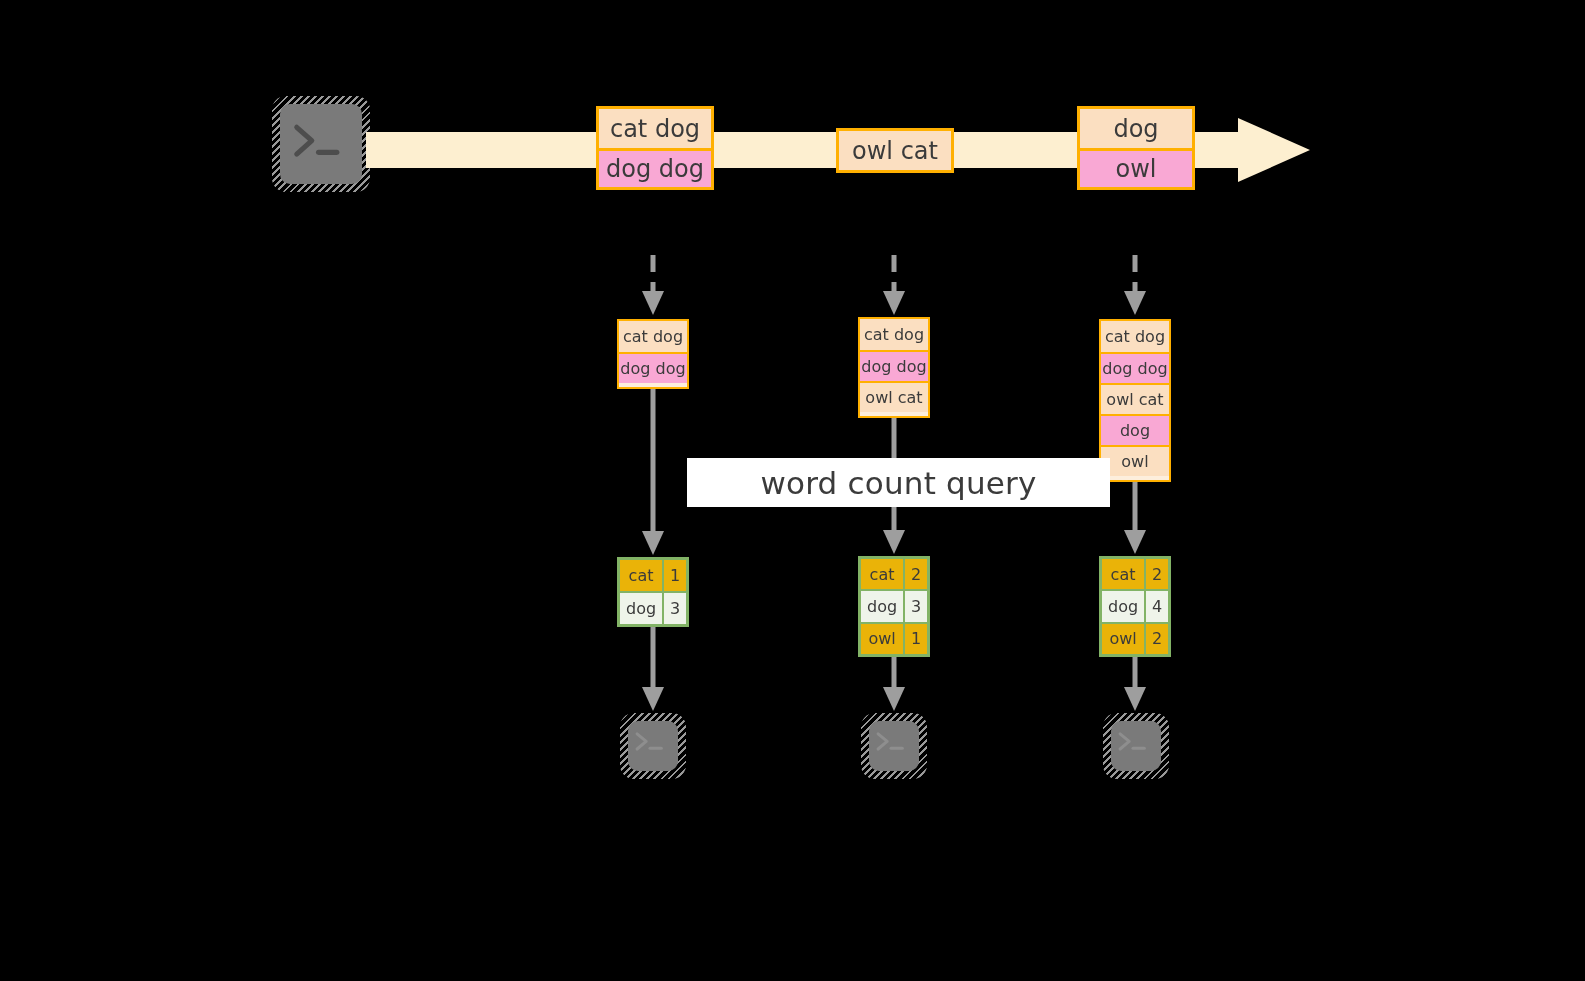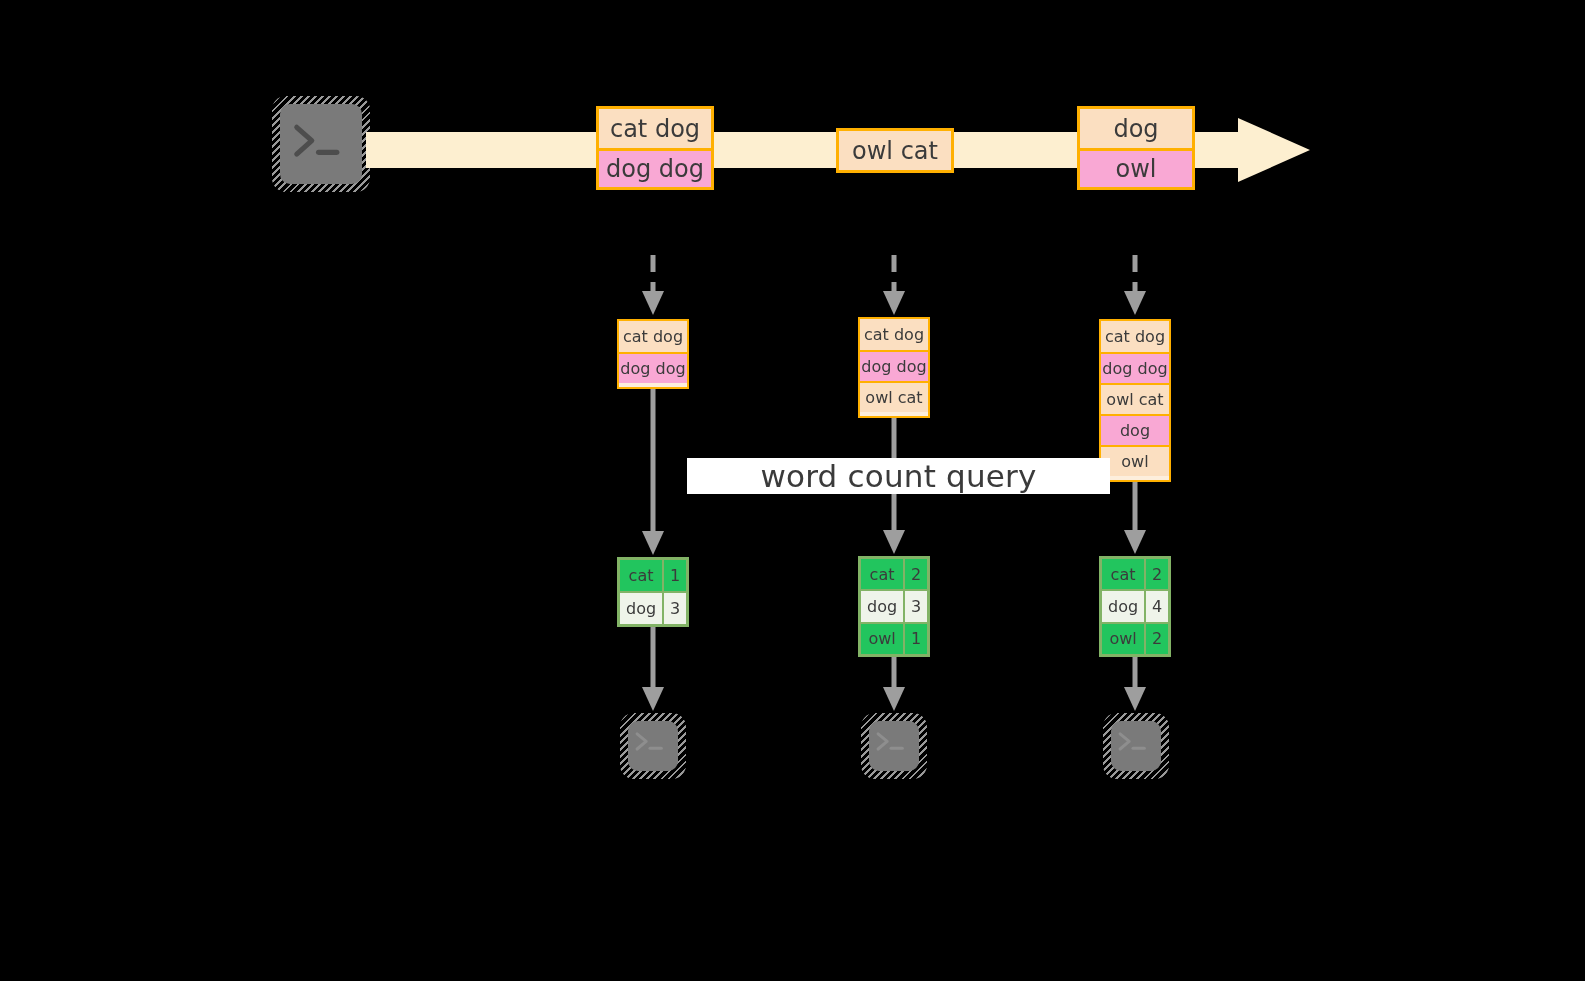--- a/index.html
+++ b/index.html
@@ -117,21 +117,21 @@
     box-sizing: border-box;
     display: flex;
     align-items: center;
     justify-content: center;
     font-size: 16px;
     color: #3b3b3b;
     white-space: nowrap;
   }
   .res-cell.key { width: 50px; }
   .res-cell.val { width: 28px; border-left: 2px solid #82B366; }
-  .res-row.dark  .res-cell { background: #22c55e; }
+  .res-row.dark  .res-cell { background: #eab308; }
   .res-row.light .res-cell { background: #EFF4EA; }
 
   
   .conn {
     position: absolute;
     z-index: 2;
   }
   .conn svg { display: block; }
 
   
@@ -333,17 +333,17 @@
     <div class="term-hatch"></div>
     <div class="term-body"></div>
     <div class="term-glyph">
       <svg width="66" height="66" viewBox="0 0 66 66">
         <path d="M12 17 L24 27 L12 37" fill="none" stroke="#8e8e8e" stroke-width="4" stroke-linecap="round" stroke-linejoin="round"></path>
         <line x1="29" y1="36" x2="44" y2="36" stroke="#8e8e8e" stroke-width="4" stroke-linecap="round"></line>
       </svg>
     </div>
   </div>
 
-  <div class="banner" style="left:687px; top:458px; width:423px; height:36px;">
+  <div class="banner" style="left:687px; top:458px; width:423px; height:49px;">
     <span class="banner-label">word count query</span>
   </div>
 
 </div>
 
 </body></html>

